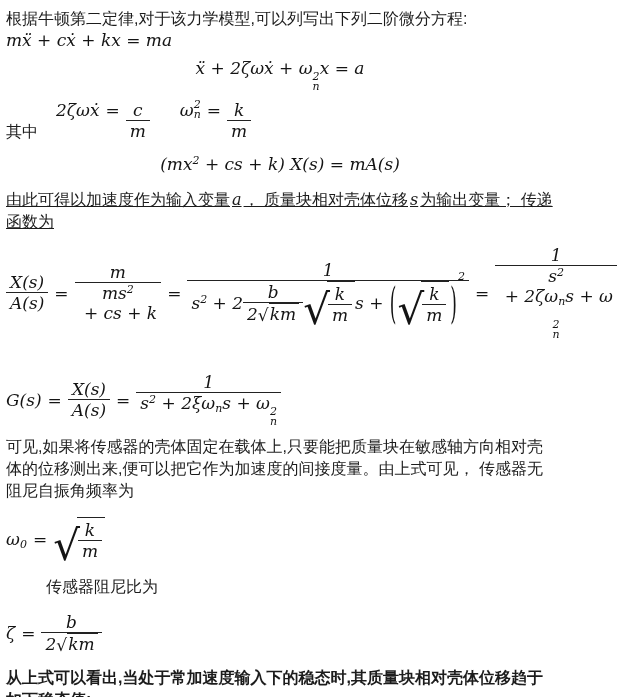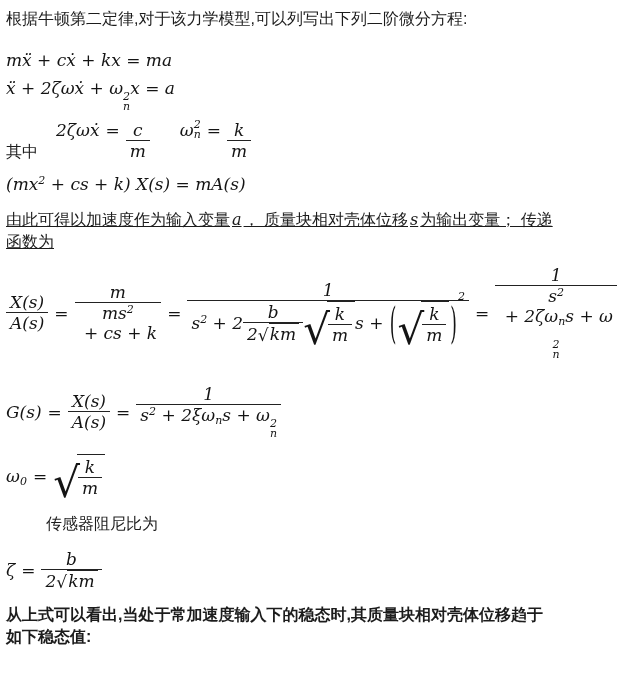--- a/index.html
+++ b/index.html
@@ -71,31 +71,31 @@
     font-style: normal;
     transform: scaleY(2.5);
     margin: 0 1px;
   }
   .hisup { align-self: flex-start; margin-top: -4px; }
 
   .op { margin: 0 6px; }
   .mvar { font-family: "DejaVu Serif", serif; font-style: italic; font-size: 16px; padding: 0 2px; }
 
   
-  .m-f1   { margin-top: 20px; }
-  .m-f2   { margin-top: 8px;  }
+  .m-f1   { margin-top: 0; }
+  .m-f2   { margin-top: 8px; text-align: center;  }
   .m-qz   { margin-top: 8px; display: flex; align-items: flex-end; }
   .m-qz .mrow { display: inline-flex; }
   .m-qz .g1 { margin-left: 18px; margin-bottom: 2px; }
   .m-qz .g2 { margin-left: 30px; margin-bottom: 2px; }
   .m-p2   { margin-top: 10px; }
-  .m-f4   { margin-top: 11px; }
+  .m-f4   { margin-top: 11px; text-align: center; }
   .m-p3   { margin-top: 15px; text-decoration: underline; }
   .m-f5   { margin-top: 12px; }
-  .m-f6   { margin-top: 24px; }
+  .m-f6   { margin-top: 32px; }
   .m-p4   { margin-top: 9px;  }
   .m-f7   { margin-top: 15px; }
   .m-p5   { margin-top: 15px; margin-left: 40px; }
   .m-f8   { margin-top: 14px; }
   .m-p6   { margin-top: 13px; font-weight: bold; }
 </style>
 </head>
 <body>
 
 <div class="page">
@@ -209,20 +209,21 @@
     <span class="op">=</span>
     <span class="frac">
       <span class="num">1</span>
       <span class="den"><span>s</span><sup>2</sup><span class="tx"> + 2ξω</span><sub>n</sub><span class="tx">s + ω</span><span class="ss">
             <span>2</span>
             <span>n</span>
           </span></span>
     </span>
   </div>
 
+  <p class="zh m-p4">可见,如果将传感器的壳体固定在载体上,只要能把质量块在敏感轴方向相对壳体的位移测出来,便可以把它作为加速度的间接度量。由上式可见， 传感器无阻尼自振角频率为</p>
 
   <div class="math formula m-f7">
     <span class="tx"><span>ω</span><sub>0</sub></span>
     <span class="op">=</span>
     <span class="sqrt tall">
         <span class="rsign">√</span>
         <span class="rbody"><span class="frac">
             <span class="num">k</span>
             <span class="den">m</span>
           </span></span>

